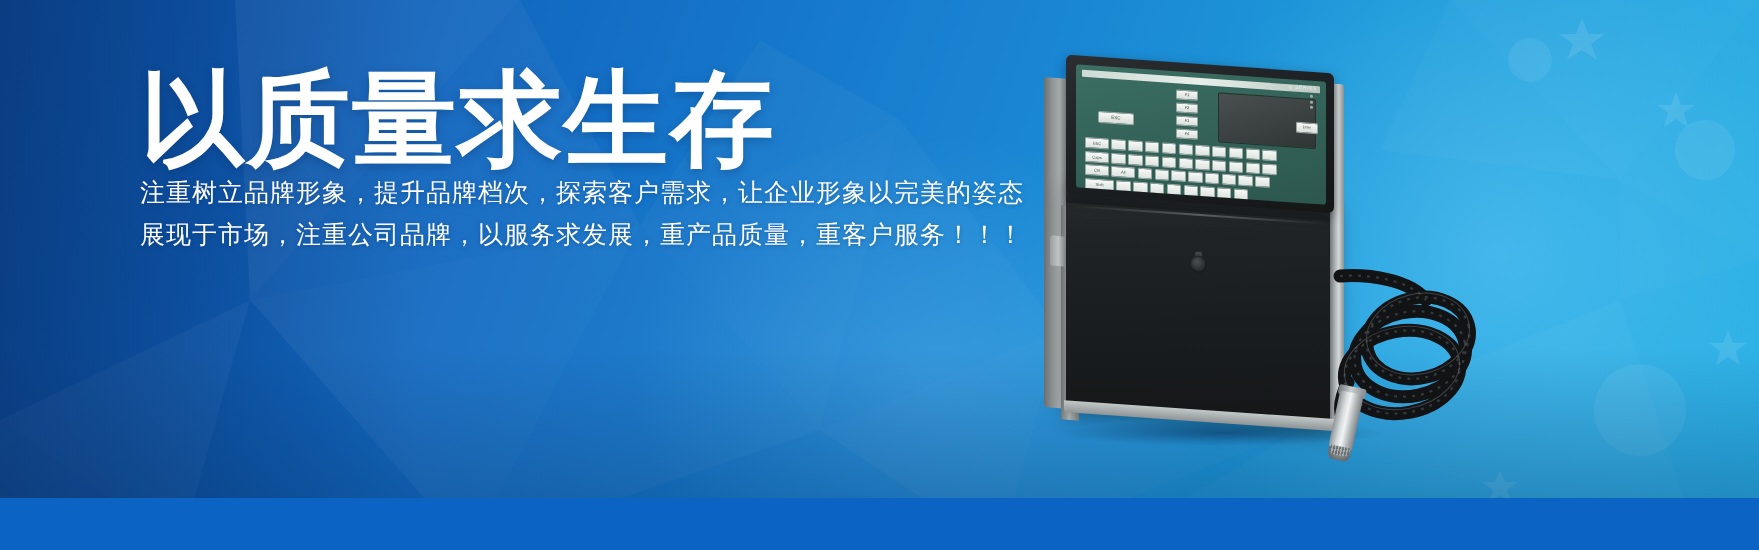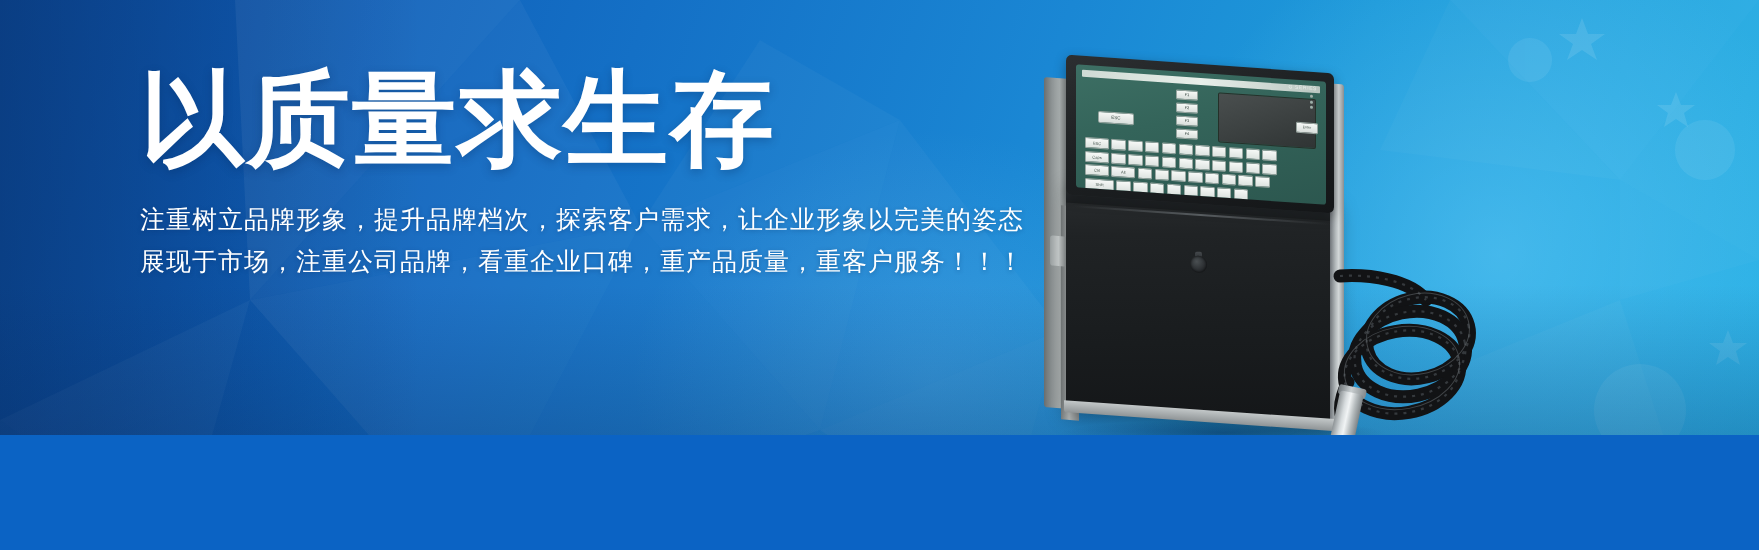--- a/index.html
+++ b/index.html
@@ -2,21 +2,21 @@
 <html><head>
 <meta charset="utf-8">
 <style>
   html,body{margin:0;padding:0;}
   body{
     width:1759px;height:550px;overflow:hidden;
     font-family:"Liberation Sans","DejaVu Sans",sans-serif;
     background:#0b63c4;
   }
   #banner{
-    position:relative;width:1759px;height:435px;overflow:hidden;
+    position:relative;width:1759px;height:498px;overflow:hidden;
     background:linear-gradient(110deg,#0f53ab 0%,#0f5cb6 14%,#1470c6 34%,#1a87d4 56%,#1e9ada 72%,#23a6e0 86%,#2bb2e6 100%);
   }
   .poly{position:absolute;pointer-events:none;}
   .poly svg{display:block;}
 
   .vign-left{
     position:absolute;left:0;top:0;width:420px;height:550px;
     background:linear-gradient(90deg,rgba(6,44,98,.55),rgba(6,44,98,0));
   }
   .vign-bottom{
@@ -42,23 +42,22 @@
     font-family:"Liberation Sans","DejaVu Sans",sans-serif;
     font-weight:bold;
     font-size:104px;
     line-height:106px;
     letter-spacing:2px;
     white-space:nowrap;
     text-shadow:0 3px 10px rgba(4,40,90,.30);
   }
   .headline.second{margin-top:4px;}
   .subcopy{
-    margin-top:26px;
     color:#ffffff;
-    font-family:Liberation Sans, sans-serif;
+    font-family:Liberation Serif, serif;
     font-size:25px;
     line-height:42px;
     letter-spacing:1px;
     white-space:nowrap;
     text-shadow:0 1px 4px rgba(4,40,90,.35);
   }
   .subcopy .ln{display:block;}
 
   
   #printer{
@@ -263,21 +262,21 @@
         <circle cx="1530" cy="60" r="22"></circle>
       </g>
     </svg>
   </div>
   <div class="vign-bottom"></div>
 
   <div id="copy">
     <div class="headline">以质量求生存</div>
     <div class="subcopy">
       <span class="ln">注重树立品牌形象，提升品牌档次，探索客户需求，让企业形象以完美的姿态</span>
-      <span class="ln">展现于市场，注重公司品牌，看重企业口碑，重产品质量，重客户服务！！！</span>
+      <span class="ln">展现于市场，注重公司品牌，以服务求发展，重产品质量，重客户服务！！！</span>
     </div>
   </div>
 
   <div id="printer">
     <div class="pr-shadow"></div>
 
     <div class="pr-leftcol"></div>
     <div class="pr-leftcol-b"></div>
     <div class="pr-hinge"></div>
 

